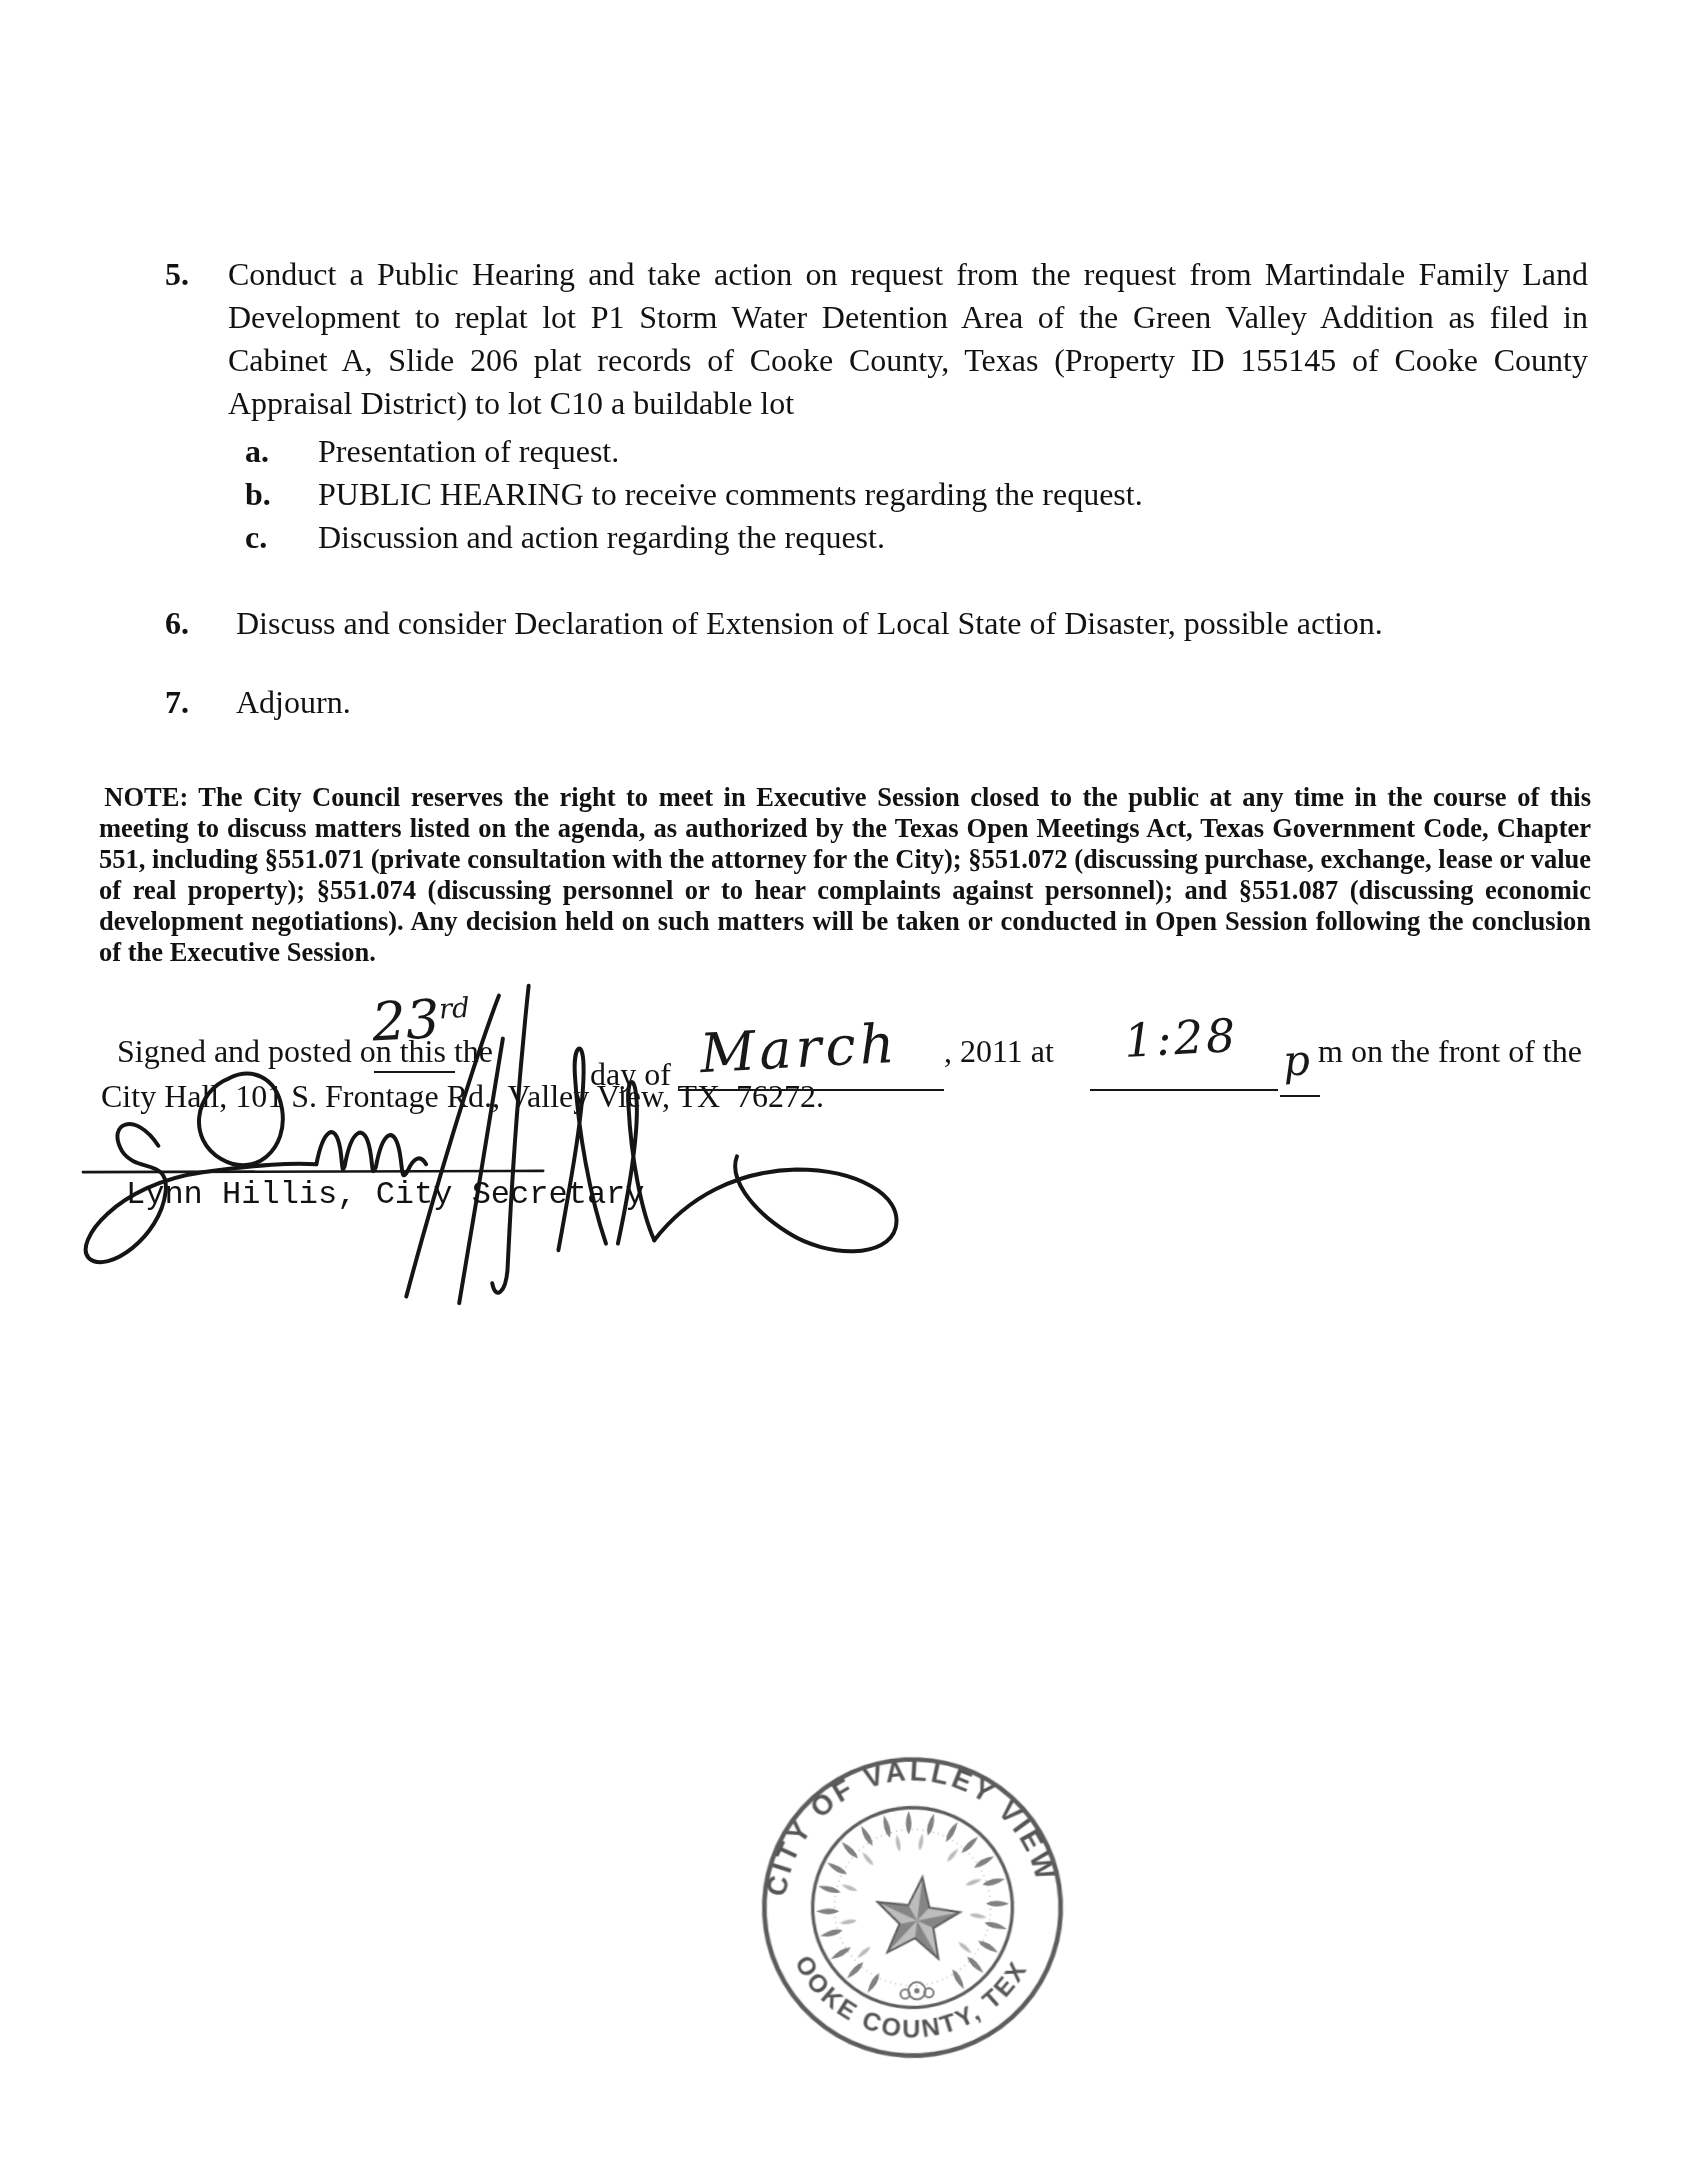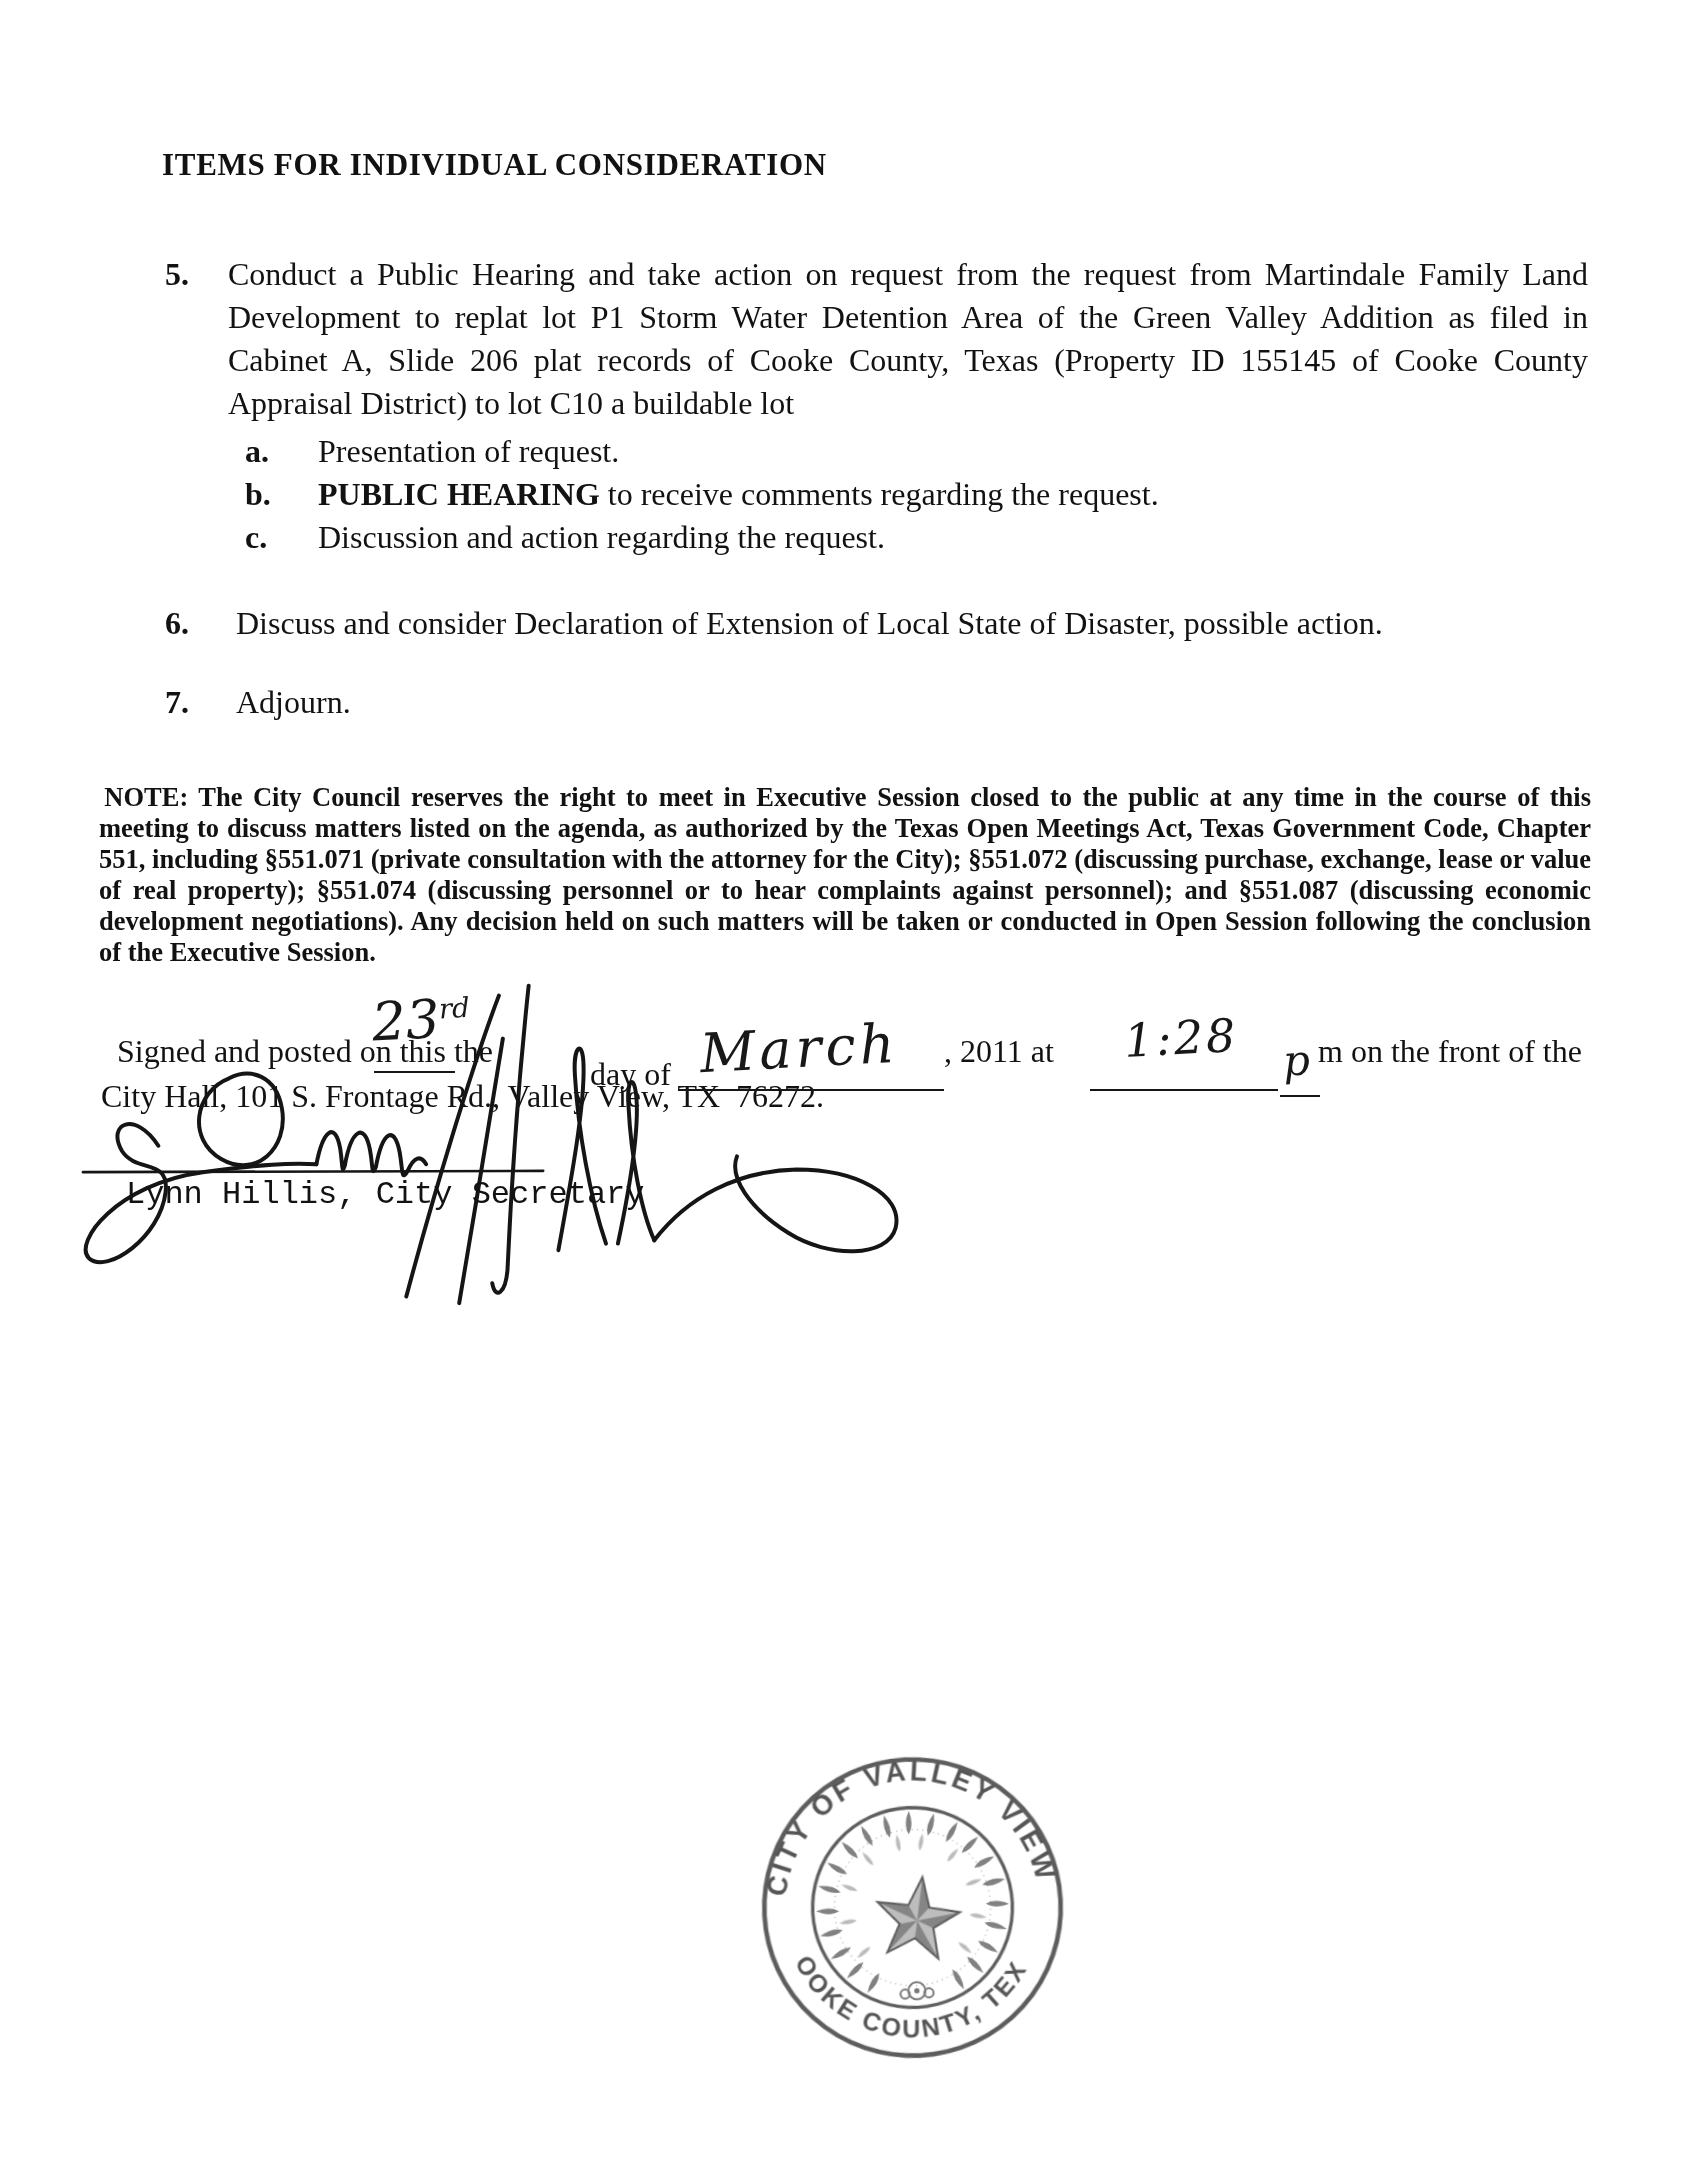--- a/index.html
+++ b/index.html
@@ -10,21 +10,21 @@
   .abs{position:absolute;}
   .title{left:162px;top:147px;font-size:31px;font-weight:bold;letter-spacing:0.7px;}
   .item{display:grid;grid-template-columns:63px 1fr;font-size:32px;line-height:43px;}
   .item .num{font-weight:bold;}
   .item .txt{text-align:justify;}
   .item .txt.single{text-align:left;margin-left:8px;}
   #item5{left:165px;top:253px;width:1423px;}
   #subs{left:245px;top:430px;width:1210px;}
   .sub{display:grid;grid-template-columns:73px 1fr;font-size:32px;line-height:43px;}
   .sub .letter{font-weight:bold;}
-  .sub .boldpart{font-weight:bold;text-align:right;}
+  .sub .boldpart{font-weight:normal;text-align:right;}
   #item6{left:165px;top:602px;width:1423px;}
   #item7{left:165px;top:681px;width:1423px;}
   #note{
     left:99px;top:782px;width:1492px;
     font-weight:bold;font-size:26.5px;line-height:31px;text-align:justify;text-indent:5.3px;
   }
   .typed{font-size:32px;white-space:pre;}
   .blank{position:absolute;border-bottom:2.6px solid #161616;}
   .hand{
     position:absolute;font-family:"DejaVu Serif",serif;font-style:italic;
@@ -39,21 +39,20 @@
   #signatory{left:126px;top:1176px;font-size:32px;font-family:Liberation Mono, monospace;}
   #sig-svg{left:36px;top:959px;}
   #seal-svg{left:759px;top:1754px;}
   svg{display:block;overflow:visible;}
 </style>
 </head>
 <body>
 
 <div class="page">
 
-  <div class="abs title">ITEMS FOR INDIVIDUAL CONSIDERATION</div>
 
   <div class="abs item" id="item5">
     <span class="num">5.</span>
     <span class="txt">Conduct a Public Hearing and take action on request from the request from Martindale Family Land Development to replat lot P1 Storm Water Detention Area of the Green Valley Addition as filed in Cabinet A, Slide 206 plat records of Cooke County, Texas (Property ID 155145 of Cooke County Appraisal District) to lot C10 a buildable lot</span>
   </div>
 
   <div class="abs" id="subs">
     <div class="sub">
       <span class="letter">a.</span>
       <span><span class="boldpart"></span><span>Presentation of request.</span></span>

